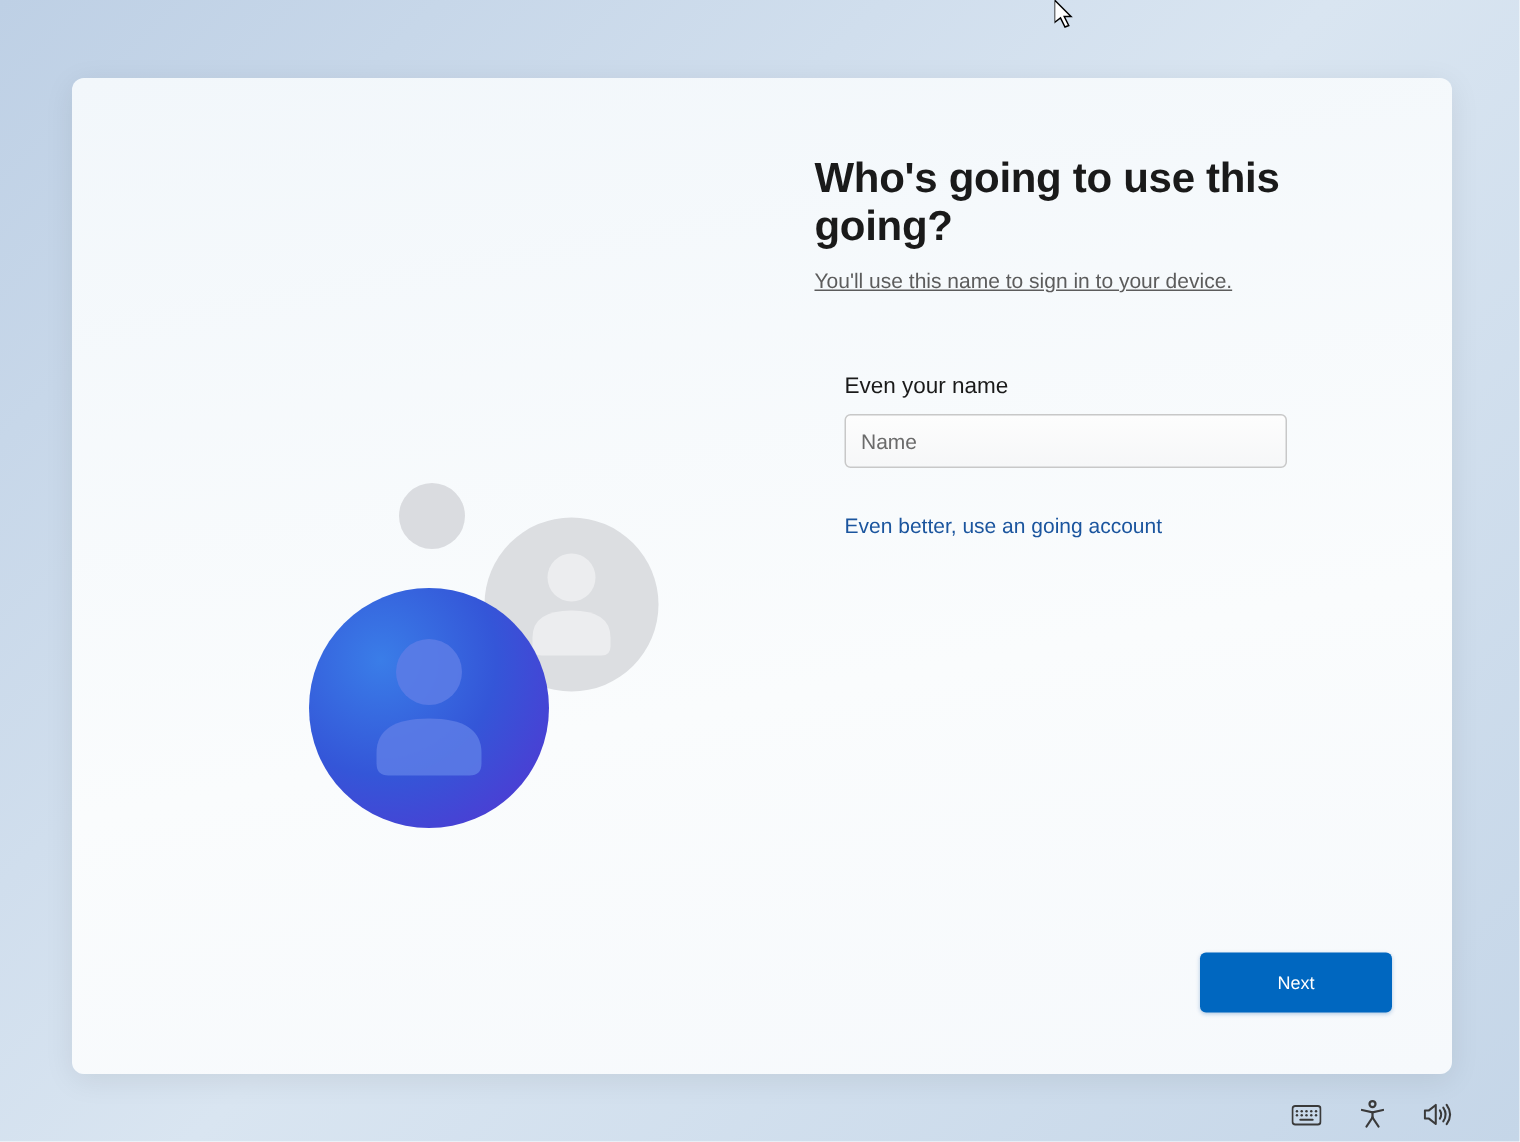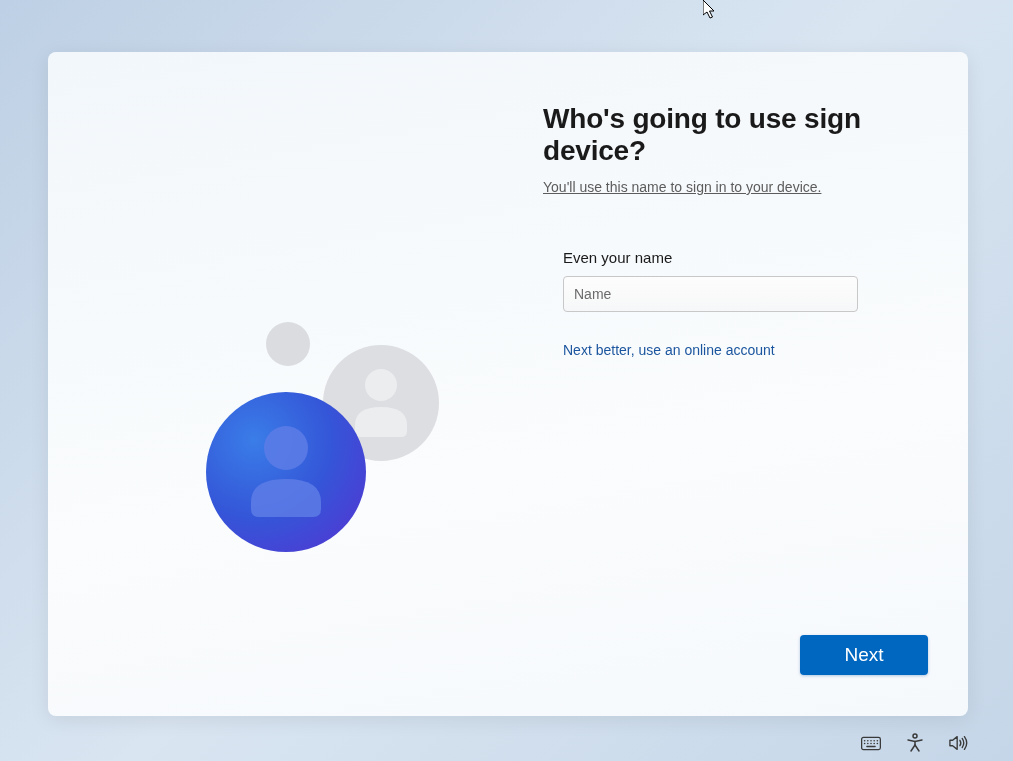--- a/index.html
+++ b/index.html
@@ -89,21 +89,21 @@
     .next-button {
       position: absolute;
       right: 40px;
       bottom: 41px;
       width: 128px;
       height: 40px;
       background: #0067c0;
       color: #fff;
       border: none;
       border-radius: 4px;
-      font-size: 19px;
+      font-size: 12px;
       cursor: pointer;
       box-shadow: 0 1px 3px rgba(0,84,166,0.3);
     }
     .illustration {
       position: absolute;
       top: 265px;
       left: 155px;
       width: 240px;
       height: 240px;
     }
@@ -157,27 +157,27 @@
           </defs>
           <circle cx="83" cy="155" r="80" fill="url(#bluegrad)"></circle>
           <circle cx="83" cy="131" r="22" fill="#5d7de6" opacity="0.85"></circle>
           <path d="M 48 185 Q 48 162 83 162 Q 118 162 118 185 L 118 192 Q 118 200 110 200 L 56 200 Q 48 200 48 192 Z" fill="#5d7de6" opacity="0.85"></path>
         </g>
       </svg>
     </div>
   </div>
 
   <div class="right-panel">
-    <h1 class="heading">Who's going to use sign device?</h1>
+    <h1 class="heading">Who's going to use this going?</h1>
     <p class="subheading">You'll use this name to sign in to your device.</p>
 
     <label class="input-label">Even your name</label>
     <input type="text" class="name-input" placeholder="Name" style="">
 
-    <a class="online-link">Next better, use an online account</a>
+    <a class="online-link">Even better, use an going account</a>
 
     <button class="next-button">Next</button>
   </div>
 </div>
 
 <div class="taskbar">
   <div class="taskbar-icon">
     <svg width="22" height="15" viewBox="0 0 22 15" fill="none" stroke="#3a3a3a" stroke-width="1.4">
       <rect x="0.7" y="0.7" width="20.6" height="13.6" rx="2"></rect>
       <line x1="4" y1="4.5" x2="4" y2="4.5" stroke-linecap="round" stroke-width="1.8"></line>

